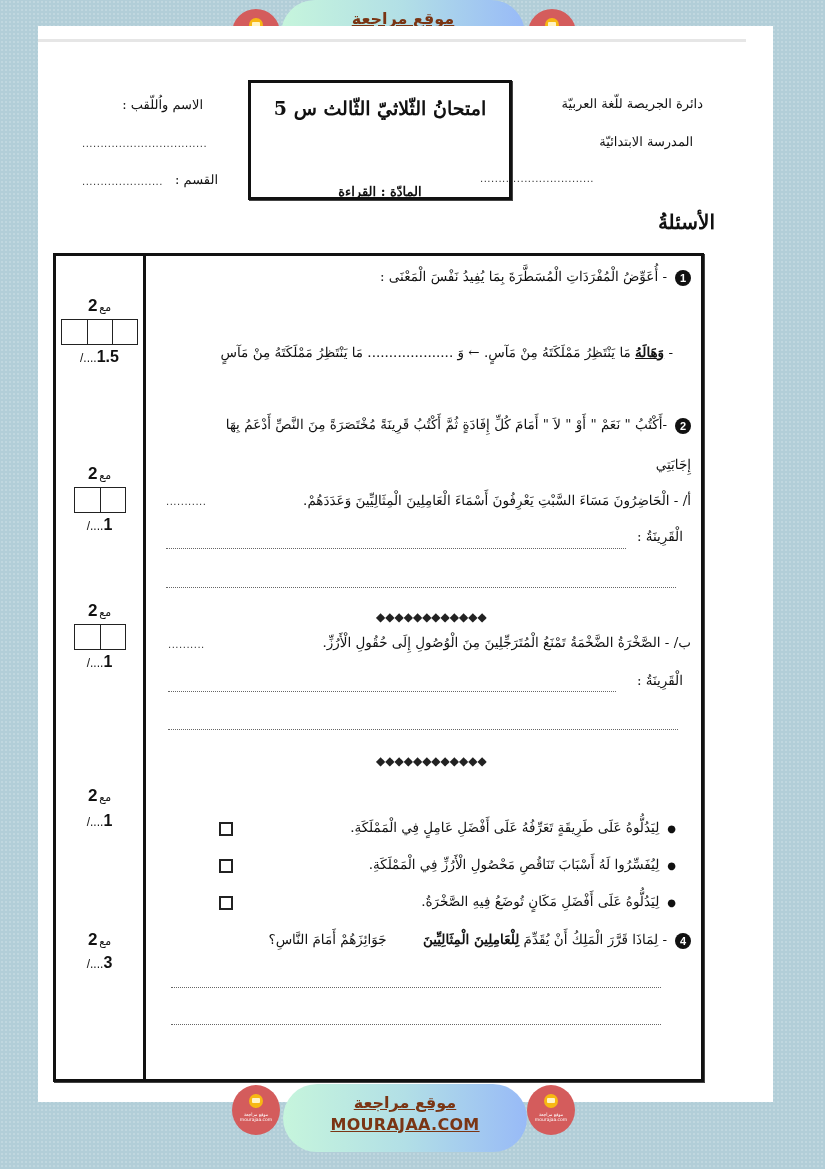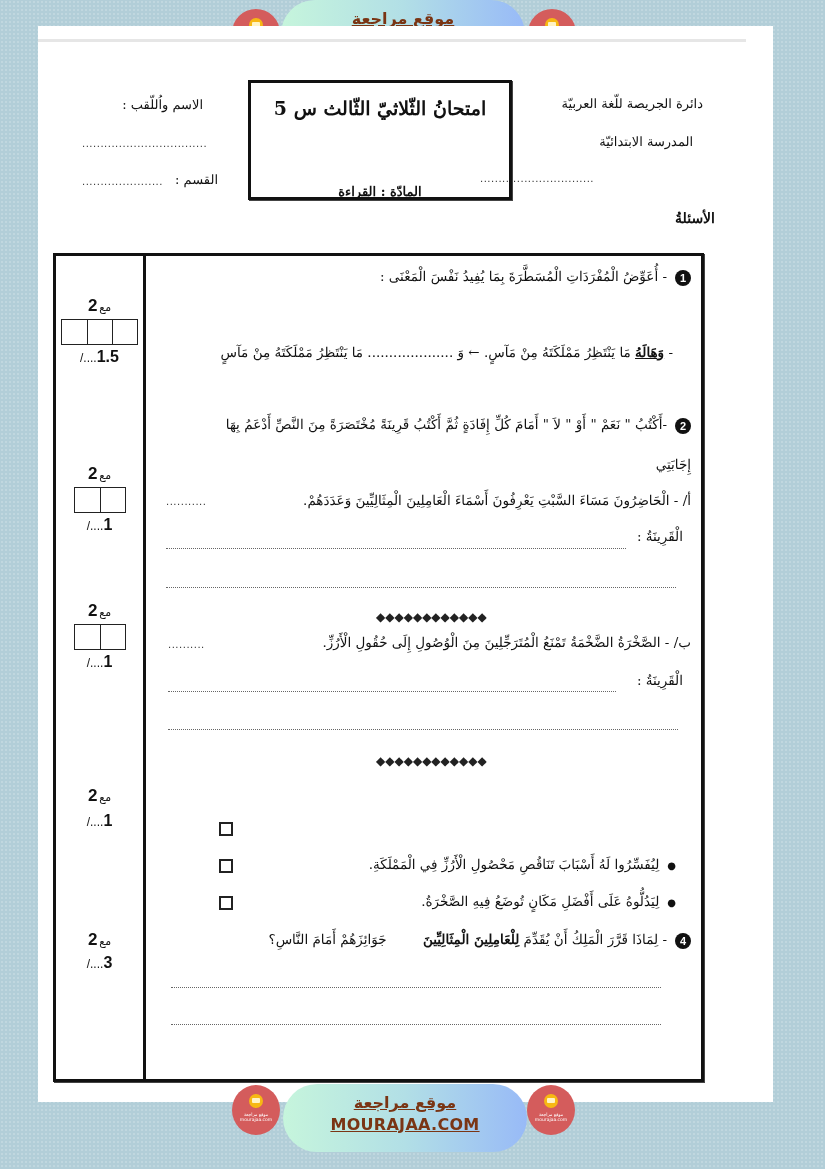--- a/index.html
+++ b/index.html
@@ -32,21 +32,21 @@
     box-shadow: 1px 1px 0 #444;
   }
   .title-line1 {
     position: absolute; top: 14px; left: 0; right: 0; text-align: center;
     font-weight: bold; font-size: 19px; direction: rtl;
   }
   .title-line2 {
     position: absolute; top: 66px; left: 0; right: 0; text-align: center;
     font-weight: bold; font-size: 13px; direction: rtl; margin-top: 35px;
   }
-  .questions-label { font-weight: bold; font-size: 14px; }
+  .questions-label { font-weight: bold; font-size: 20px; }
 
   
   .table {
     position: absolute; left: 15px; top: 227px; width: 651px; height: 829px;
     border: 3px solid #111;
     box-shadow: 1px 1px 0 #444;
   }
   .col-sep { position: absolute; left: 87px; top: 0; bottom: 0; width: 3px; background: #111; }
 
   .score { position: absolute; left: 0; width: 87px; text-align: center; font-family: "Liberation Sans", sans-serif; }
@@ -191,20 +191,23 @@
     <div class="q-text" style="top:378px;">
       <span>ب/</span> <span>- الصَّخْرَةُ الضَّخْمَةُ تَمْنَعُ الْمُتَرَجِّلِينَ مِنَ الْوُصُولِ إِلَى حُقُولِ الْأَرُزِّ.</span>
     </div>
     <div class="abs dots" style="left:112px; top:383px;">..........</div>
     <div class="q-text" style="top:416px; right:18px;">الْقَرِينَةُ :</div>
     <div class="answer-line" style="left:112px; width:448px; top:435px;"></div>
     <div class="answer-line" style="left:112px; width:510px; top:473px;"></div>
 
     <div class="diamonds" style="left:320px; top:498px;">◆◆◆◆◆◆◆◆◆◆◆◆</div>
 
+    <div class="q-text" style="top:563px; right:25px;">
+      <span style="font-size:10px; margin-left:8px;">●</span><span>لِيَدُلُّوهُ عَلَى طَرِيقَةٍ تَعَرِّفُهُ عَلَى أَفْضَلِ عَامِلٍ فِي الْمَمْلَكَةِ.</span>
+    </div>
     <div class="checkbox" style="left:163px; top:566px;"></div>
     <div class="q-text" style="top:600px; right:25px;">
       <span style="font-size:10px; margin-left:8px;">●</span><span>لِيُفَسِّرُوا لَهُ أَسْبَابَ تَنَاقُصِ مَحْصُولِ الْأَرُزِّ فِي الْمَمْلَكَةِ.</span>
     </div>
     <div class="checkbox" style="left:163px; top:603px;"></div>
     <div class="q-text" style="top:637px; right:25px;">
       <span style="font-size:10px; margin-left:8px;">●</span><span>لِيَدُلُّوهُ عَلَى أَفْضَلِ مَكَانٍ تُوضَعُ فِيهِ الصَّخْرَةُ.</span>
     </div>
     <div class="checkbox" style="left:163px; top:640px;"></div>
 

